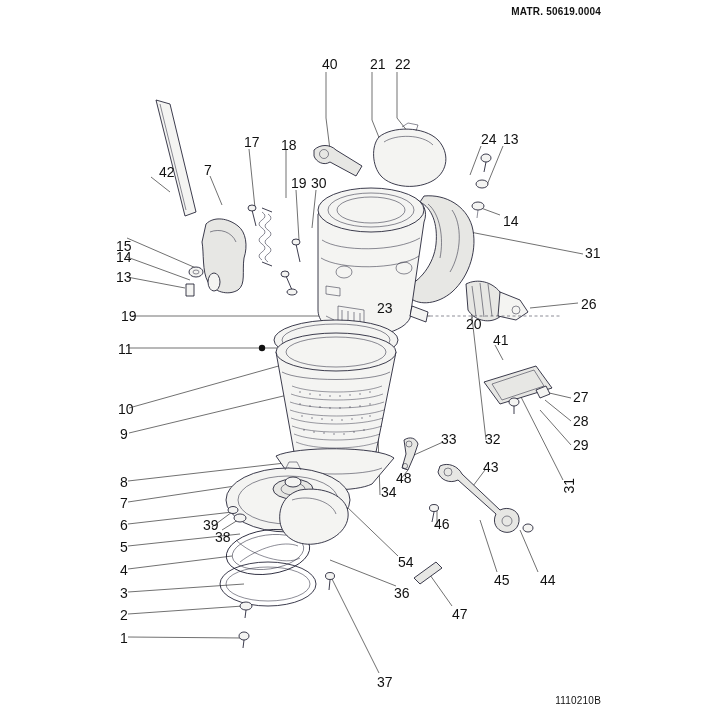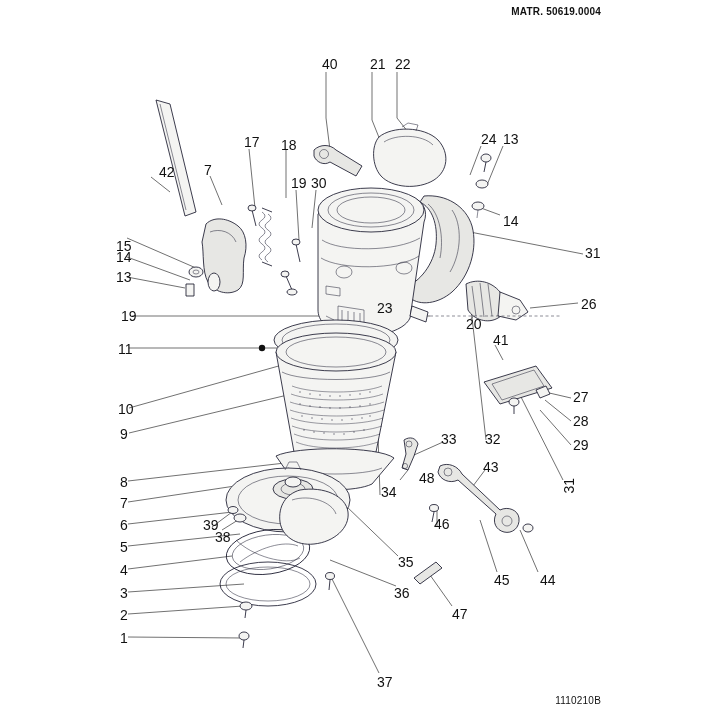--- a/index.html
+++ b/index.html
@@ -321,23 +321,23 @@
     <div class="callout" style="left:573px;top:414px">28</div>
     <div class="callout" style="left:573px;top:438px">29</div>
     <div class="callout v" style="left:562px;top:478px">31</div>
     <div class="callout" style="left:485px;top:432px">32</div>
     <div class="callout" style="left:441px;top:432px">33</div>
     <div class="callout" style="left:483px;top:460px">43</div>
     <div class="callout" style="left:540px;top:573px">44</div>
     <div class="callout" style="left:494px;top:573px">45</div>
     <div class="callout" style="left:434px;top:517px">46</div>
     <div class="callout" style="left:452px;top:607px">47</div>
-    <div class="callout" style="left:419px;top:471px">48</div>
+    <div class="callout" style="left:396px;top:471px">48</div>
     <div class="callout" style="left:381px;top:485px">34</div>
-    <div class="callout" style="left:398px;top:555px">35</div>
+    <div class="callout" style="left:398px;top:555px">54</div>
     <div class="callout" style="left:394px;top:586px">36</div>
     <div class="callout" style="left:377px;top:675px">37</div>
 
     <div class="callout" style="left:159px;top:165px">42</div>
     <div class="callout" style="left:204px;top:163px">7</div>
     <div class="callout" style="left:244px;top:135px">17</div>
     <div class="callout" style="left:281px;top:138px">18</div>
     <div class="callout" style="left:291px;top:176px">19</div>
     <div class="callout" style="left:311px;top:176px">30</div>
     <div class="callout" style="left:116px;top:239px">15</div>

